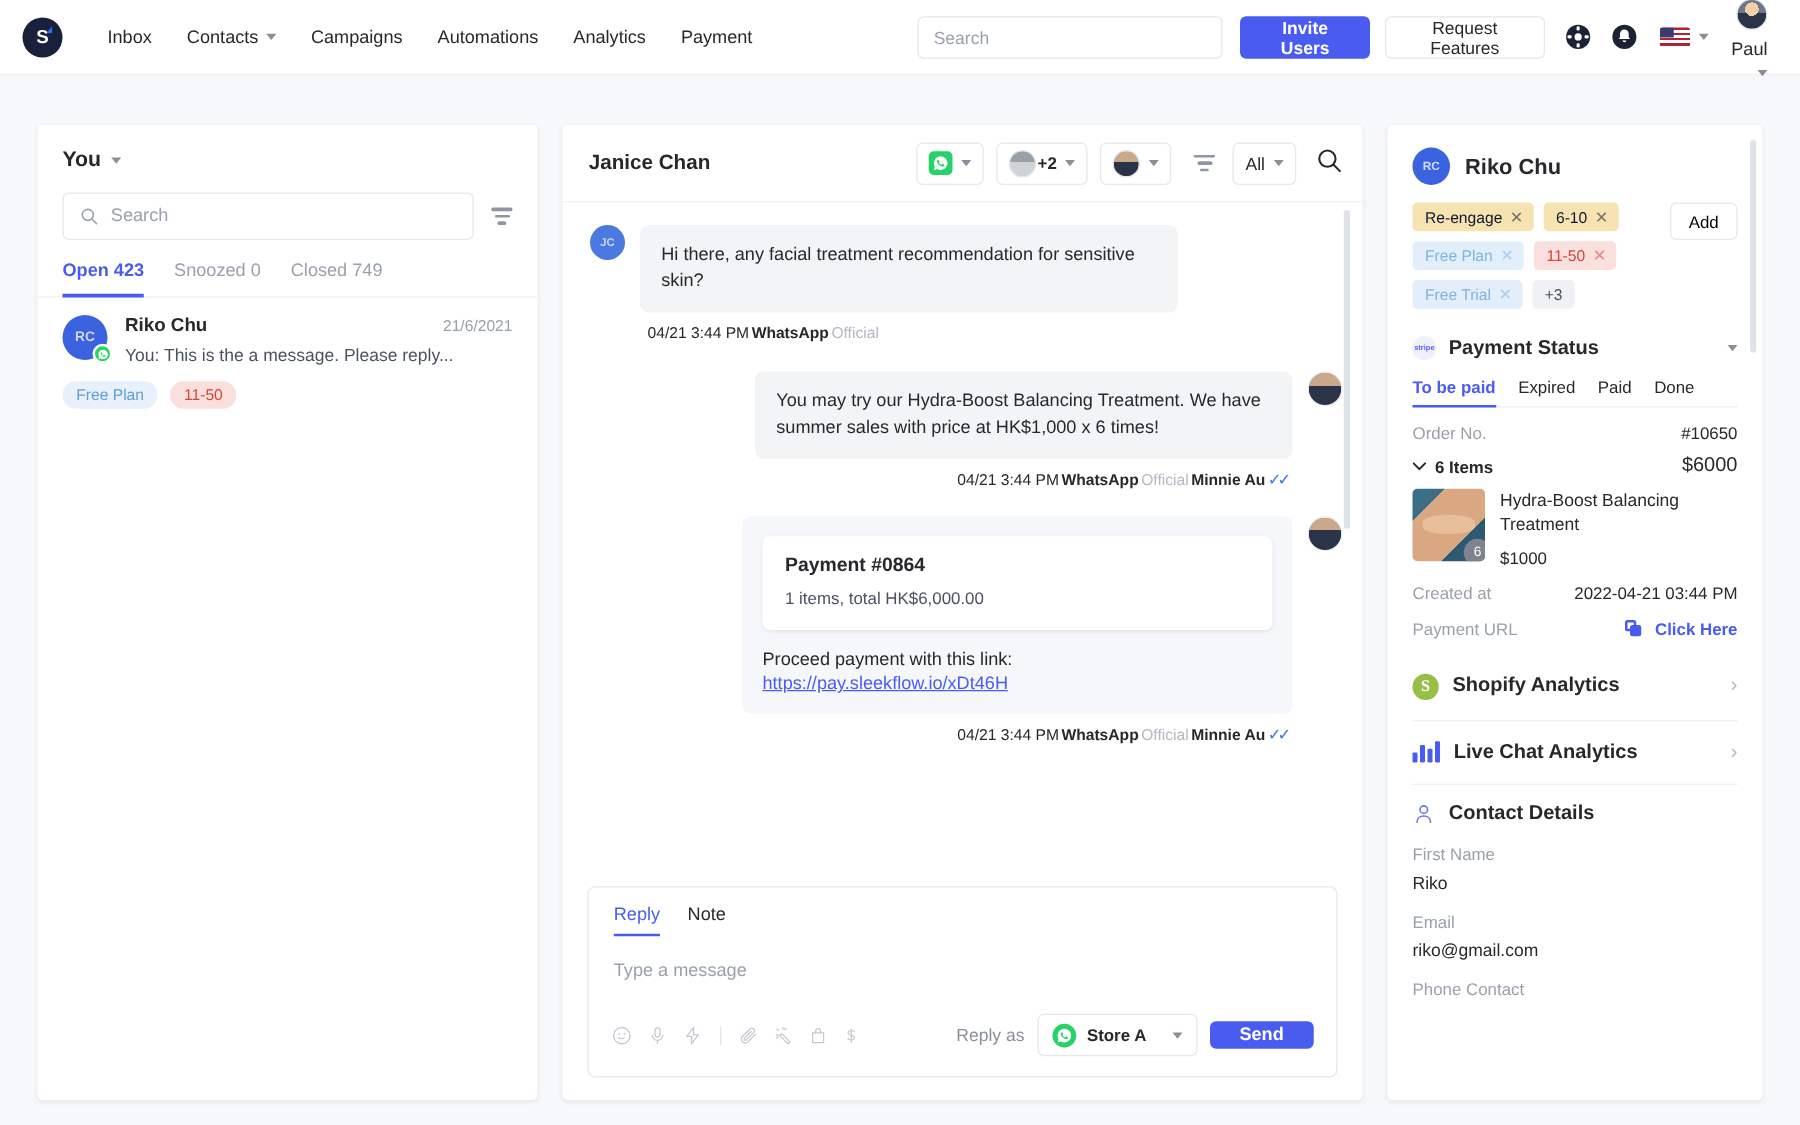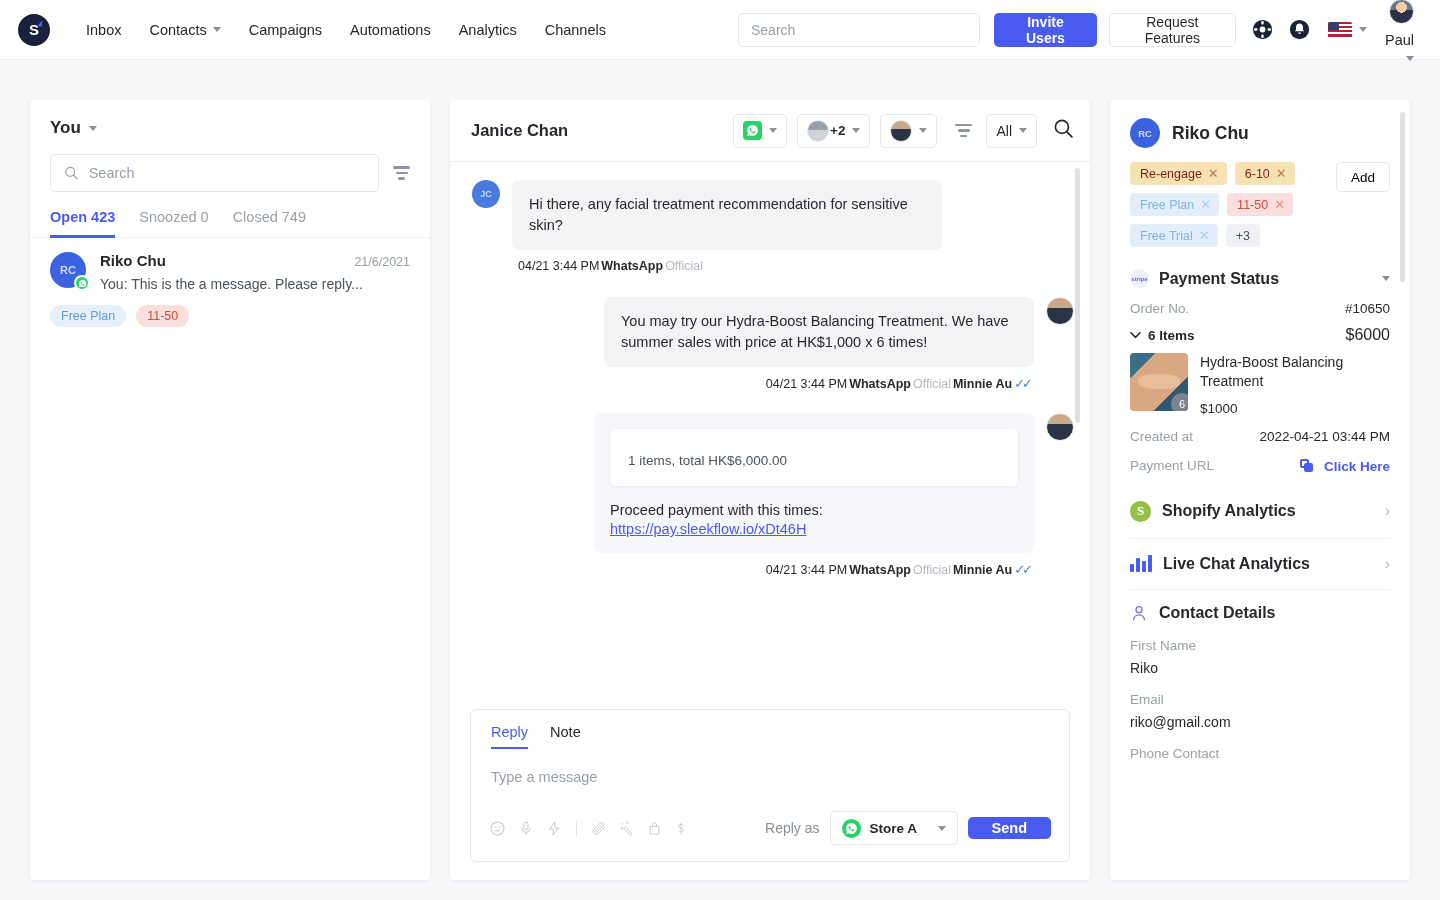--- a/index.html
+++ b/index.html
@@ -271,21 +271,21 @@
     display: flex; align-items: center; justify-content: center; flex: none;
   }
   .rp-name { font-size: 17.5px; font-weight: bold; }
   .tags-area { display: flex; margin-top: 14px; gap: 8px; }
   .tags-list { flex: 1; display: flex; flex-wrap: wrap; gap: 8px; }
   .ctag {
     font-size: 12.5px; padding: 4px 8px 4px 10px; border-radius: 4px;
     display: flex; align-items: center; gap: 6px;
   }
   .ctag .x { font-size: 13px; opacity: .55; cursor: pointer; }
-  .ctag.amber { background: #f7e3b2; color: #7f1d1d; }
+  .ctag.amber { background: #f7e3b2; color: #0f172a; }
   .ctag.lblue { background: #e3eefb; color: #82b4e0; }
   .ctag.pink { background: #fbdfdc; color: #d1483b; }
   .ctag.grey { background: #f0f1f4; color: #4b5160; padding: 4px 10px; }
   .add-btn {
     border: 1px solid #e4e7ec; border-radius: 5px; background: #fff;
     height: 30px; padding: 0 14px; font-size: 13.5px; cursor: pointer; align-self: flex-start;
     font-family: "Liberation Sans", sans-serif;
   }
   .section-head {
     display: flex; align-items: center; gap: 10px; margin-top: 22px;
@@ -371,21 +371,21 @@
     <div class="navlink">
         <span>Campaigns</span>
       </div>
     <div class="navlink">
         <span>Automations</span>
       </div>
     <div class="navlink">
         <span>Analytics</span>
       </div>
     <div class="navlink">
-        <span>Channels</span>
+        <span>Payment</span>
       </div>
   </div>
   <div class="search-wrap">
     <input type="text" placeholder="Search" style="">
   </div>
   <button class="btn-primary">Invite Users</button>
   <button class="btn-outline">Request Features</button>
   <div class="icon-btn">
     <svg width="21" height="21" viewBox="0 0 24 24">
         <circle cx="12" cy="12" r="11" fill="#1c2233"></circle>
@@ -531,23 +531,24 @@
         <span>04/21 3:44 PM</span>
         <span class="bold">WhatsApp</span>
         <span class="muted">Official</span>
         <span class="bold">Minnie Au</span>
         <span class="ticks">✓✓</span>
       </div>
 
       <div class="row out">
         <div class="pay-wrap">
           <div class="pay-card">
+            <div class="pay-title">Payment #0864</div>
             <div class="pay-sub">1 items, total HK$6,000.00</div>
           </div>
-          <div class="pay-proceed">Proceed payment with this times:</div>
+          <div class="pay-proceed">Proceed payment with this link:</div>
           <a class="pay-link" href="#">https://pay.sleekflow.io/xDt46H</a>
         </div>
         <div class="bubble-av photo"></div>
       </div>
       <div class="meta right">
         <span>04/21 3:44 PM</span>
         <span class="bold">WhatsApp</span>
         <span class="muted">Official</span>
         <span class="bold">Minnie Au</span>
         <span class="ticks">✓✓</span>
@@ -639,20 +640,26 @@
         <span class="ctag grey">+3</span>
       </div>
       <button class="add-btn">Add</button>
     </div>
 
     <div class="section-head">
       <span class="stripe-ic">stripe</span>
       <span class="section-title">Payment Status</span>
       <span class="caret"></span>
     </div>
+    <div class="pay-tabs">
+      <div class="pay-tab active">To be paid</div>
+      <div class="pay-tab">Expired</div>
+      <div class="pay-tab">Paid</div>
+      <div class="pay-tab">Done</div>
+    </div>
     <div class="kv">
       <span class="k">Order No.</span>
       <span class="v">#10650</span>
     </div>
     <div class="items-row">
       <span class="items-left">
         <svg width="11" height="8" viewBox="0 0 12 8">
             <path d="M1 1.5l5 5 5-5" fill="none" stroke="#26282c" stroke-width="1.7" stroke-linecap="round"></path>
           </svg>
         <span>6 Items</span>

